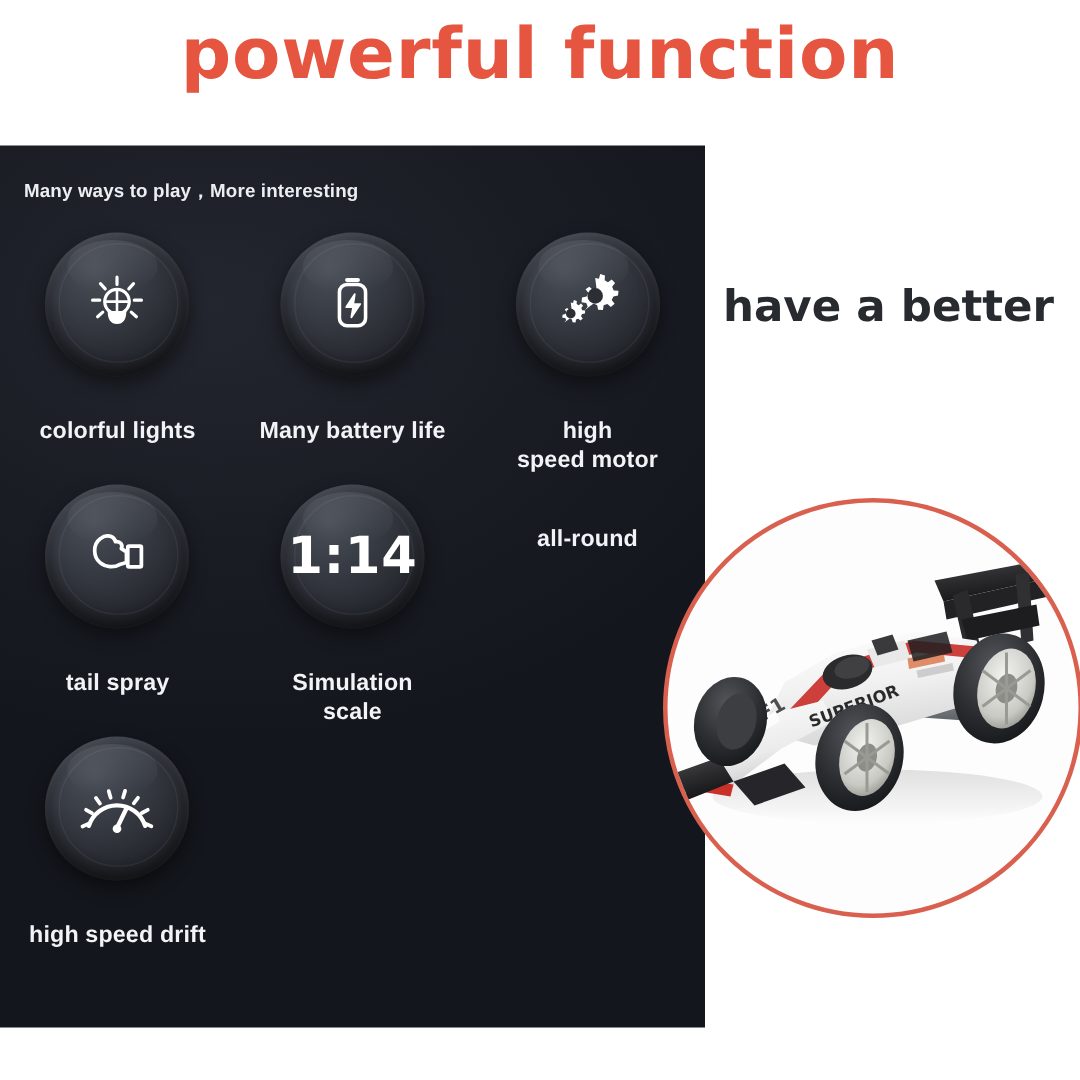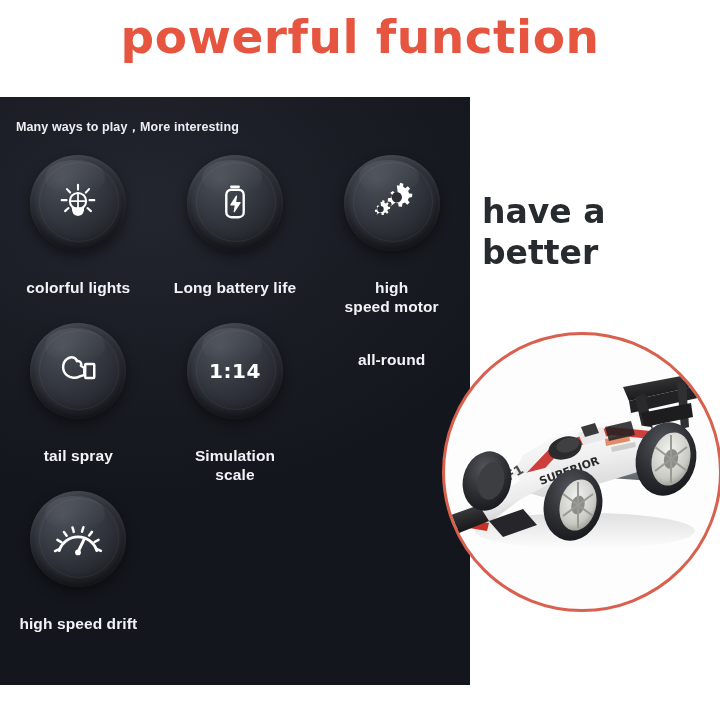--- a/index.html
+++ b/index.html
@@ -105,21 +105,21 @@
     height: 34px;
     border-radius: 50% 50% 45% 45%;
     background: linear-gradient(to bottom, rgba(255,255,255,0.085), rgba(255,255,255,0));
     pointer-events: none;
   }
   .icon-disc svg { position: relative; z-index: 2; display: block; }
   .scale-text {
     position: relative;
     z-index: 2;
     color: #ffffff;
-    font-size: 20px;
+    font-size: 34px;
     font-weight: bold;
     letter-spacing: 0.5px;
     font-family: "DejaVu Sans", sans-serif;
   }
   .feature-label {
     margin-top: 28px;
     color: #f2f3f6;
     font-size: 15.5px;
     font-weight: bold;
     text-align: center;
@@ -127,21 +127,21 @@
     letter-spacing: 0.1px;
     white-space: pre-line;
   }
 
   
   #headline {
     position: absolute;
     left: 482px;
     top: 152px;
     width: 238px;
-    font-size: 33px;
+    font-size: 29px;
     font-weight: bold;
     color: #272a2e;
     font-family: "DejaVu Sans", sans-serif;
     line-height: 1.22;
     white-space: pre-line;
   }
   #headline .line2 { display: block; padding-left: 18px; }
 
   
   #car-circle {
@@ -192,21 +192,21 @@
     <div class="feature-cell">
       <div class="icon-disc">
         <span>
           <svg width="44" height="44" viewBox="0 0 48 48" fill="none" stroke="#ffffff" stroke-width="2.6" stroke-linejoin="round">
             <rect x="14.5" y="9.5" width="19" height="30" rx="5.5"></rect>
             <path d="M20 6.2h8" stroke-width="2.8" stroke-linecap="round"></path>
             <path d="M25.6 16.5l-6.1 9.4h5l-1.3 7.4 6.4-9.6h-5.1z" fill="#ffffff" stroke="#ffffff" stroke-width="1.4"></path>
           </svg>
         </span>
       </div>
-      <div class="feature-label">Long battery life</div>
+      <div class="feature-label">Many battery life</div>
     </div>
 
     <div class="feature-cell">
       <div class="icon-disc">
         <span>
           <svg width="50" height="46" viewBox="0 0 52 48" fill="#ffffff">
             <g transform="translate(31,19)">
               <path d="M0-13.5l2.6.5.9-3.2 3.3 1 -.2 3.3 2.3 1.5 2.6-2 2.3 2.5-2 2.5 1.1 2.6 3.3.2-.3 3.4-3.2.6-1.2 2.5 2 2.6-2.6 2.2-2.4-2.1-2.6 1 -.5 3.3-3.4-.2-.6-3.2-2.5-1.2-2.6 2L-7.3 9l2.1-2.5-1-2.6-3.3-.4.3-3.4 3.2-.6 1.3-2.5-2-2.6L-4.1-7.4l2.5 2.1 2.5-1z"></path>
               <circle cx="0" cy="-1" r="5.4" fill="#2b2e35"></circle>
             </g>

